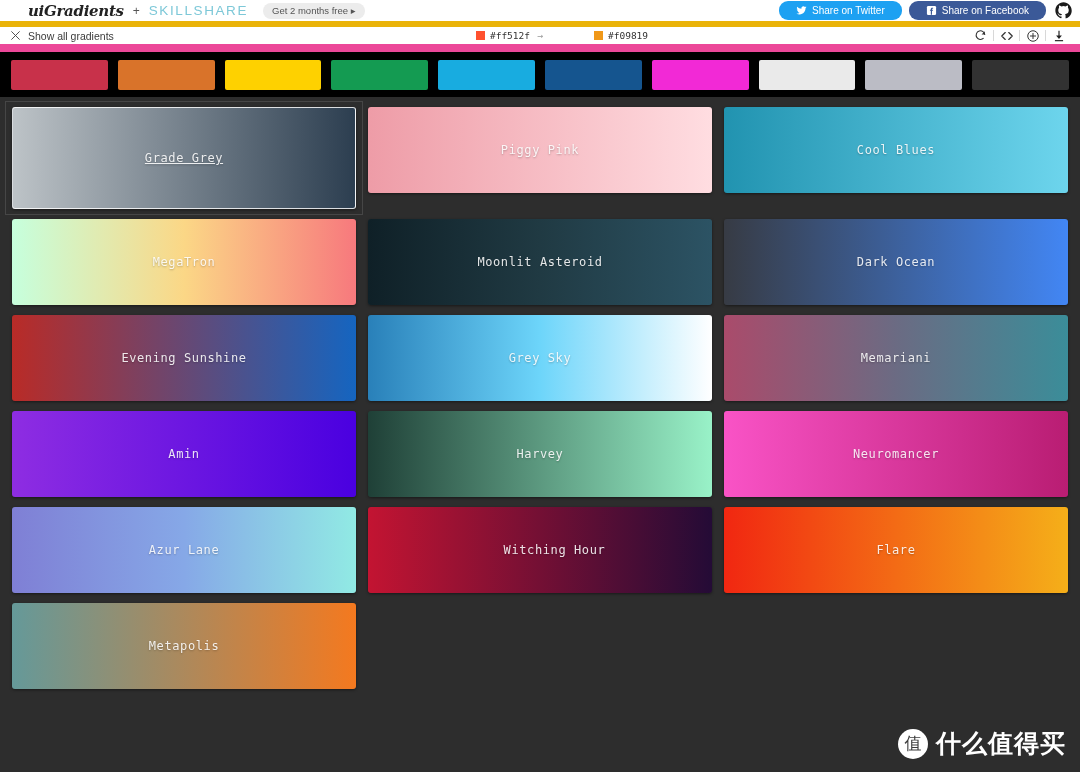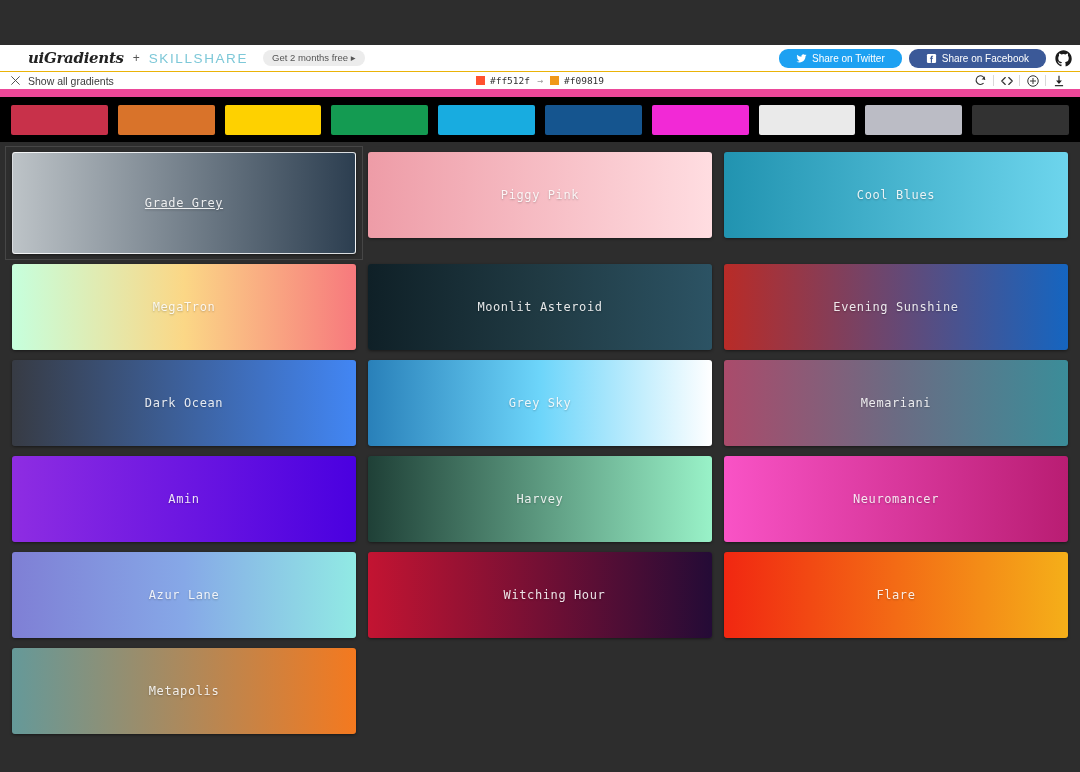--- a/index.html
+++ b/index.html
@@ -10,22 +10,21 @@
     overflow: hidden;
   }
 
   
   .topbar {
     height: 27px;
     background: #ffffff;
     display: flex;
     align-items: center;
     position: relative;
-    border-bottom: 1px solid #eab308;
-    margin-top: 45px;
+    border-bottom: 6px solid #eab308;
   }
   .brand-wrap {
     display: flex;
     align-items: center;
     padding-left: 28px;
     gap: 9px;
   }
   .brand-logo {
     font-family: "DejaVu Serif", serif;
     font-style: italic;
@@ -97,21 +96,21 @@
     position: absolute;
     left: 0; right: 0;
     display: flex;
     justify-content: center;
     align-items: center;
     gap: 7px;
     font-family: "DejaVu Sans Mono", monospace;
     font-size: 9.5px;
     color: #333;
   }
-  .hexitem { display: flex; align-items: center; gap: 5px; }
+  .hexitem { display: flex; align-items: center; gap: 5px; margin-left: 44px; }
   .hexchip { width: 9px; height: 9px; display: inline-block; }
   .hexarrow { color: #999; font-size: 10px; }
   .tools {
     margin-left: auto;
     display: flex;
     align-items: center;
     padding-right: 9px;
   }
   .tool-btn {
     width: 25px; height: 22px;
@@ -324,27 +323,27 @@
         <div class="card" style="background: linear-gradient(to right, rgb(198, 255, 221), rgb(251, 215, 134), rgb(247, 121, 125));">
           <span class="card-label">MegaTron</span>
         </div>
       </div>
       <div class="cell">
         <div class="card" style="background: linear-gradient(to right, rgb(15, 32, 39), rgb(32, 58, 67), rgb(44, 83, 100));">
           <span class="card-label">Moonlit Asteroid</span>
         </div>
       </div>
       <div class="cell">
+        <div class="card" style="background: linear-gradient(to right, rgb(55, 59, 68), rgb(66, 134, 244));">
+          <span class="card-label">Dark Ocean</span>
+        </div>
+      </div>
+      <div class="cell">
         <div class="card" style="background: linear-gradient(to right, rgb(185, 43, 39), rgb(21, 101, 192));">
           <span class="card-label">Evening Sunshine</span>
-        </div>
-      </div>
-      <div class="cell">
-        <div class="card" style="background: linear-gradient(to right, rgb(55, 59, 68), rgb(66, 134, 244));">
-          <span class="card-label">Dark Ocean</span>
         </div>
       </div>
       <div class="cell">
         <div class="card" style="background: linear-gradient(to right, rgb(41, 128, 185), rgb(109, 213, 250), rgb(255, 255, 255));">
           <span class="card-label">Grey Sky</span>
         </div>
       </div>
       <div class="cell">
         <div class="card" style="background: linear-gradient(to right, rgb(170, 75, 107), rgb(107, 107, 131), rgb(59, 141, 153));">
           <span class="card-label">Memariani</span>

